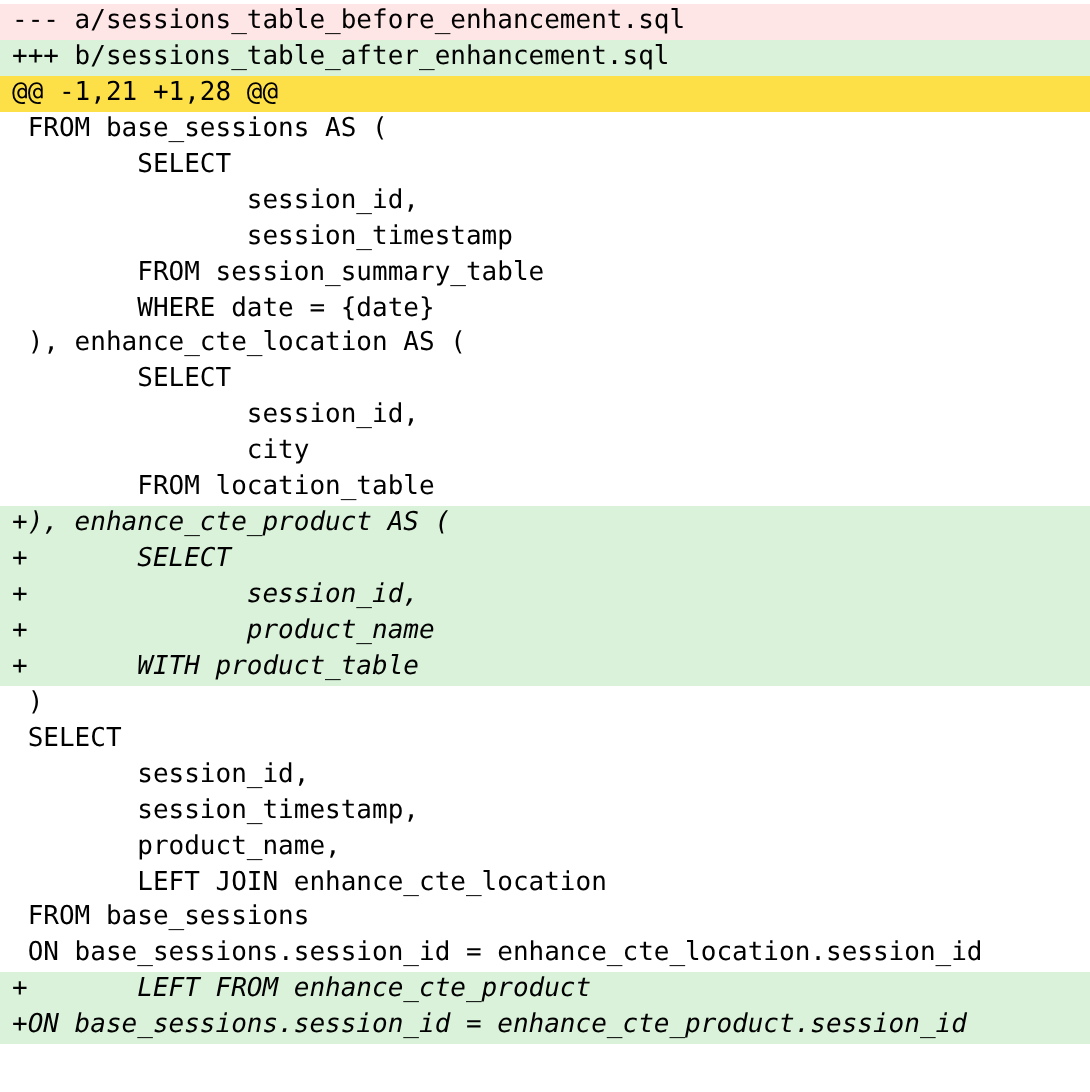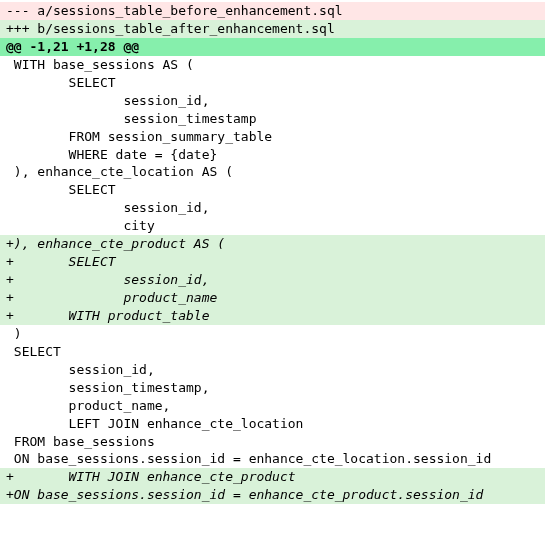--- a/index.html
+++ b/index.html
@@ -13,49 +13,50 @@
     padding: 2px 0;
   }
   .diff-line {
     white-space: pre;
     padding: 0 6px;
   }
   .del-header { background: #ffe6e6; }
   .add-header { background: #d9f2d9; }
   .added { background: #d9f2d9; font-style: italic; }
   .context { background: #ffffff; }
-  .hunk { background: #86efac; font-weight: bold; }
+  .hunk { background: #fde047; }
 </style>
 </head>
 <body>
 
 <div id="diff-container">
   <div class="diff-line del-header">--- a/sessions_table_before_enhancement.sql</div>
   <div class="diff-line add-header">+++ b/sessions_table_after_enhancement.sql</div>
   <div class="diff-line hunk">@@ -1,21 +1,28 @@</div>
   <div id="diff-body">
-      <div class="diff-line context"> WITH base_sessions AS (</div>
+      <div class="diff-line context"> FROM base_sessions AS (</div>
       <div class="diff-line context">        SELECT</div>
       <div class="diff-line context">               session_id,</div>
       <div class="diff-line context">               session_timestamp</div>
       <div class="diff-line context">        FROM session_summary_table</div>
       <div class="diff-line context">        WHERE date = {date}</div>
       <div class="diff-line context"> ), enhance_cte_location AS (</div>
       <div class="diff-line context">        SELECT</div>
       <div class="diff-line context">               session_id,</div>
       <div class="diff-line context">               city</div>
+      <div class="diff-line context">        FROM location_table</div>
       <div class="diff-line added">+), enhance_cte_product AS (</div>
       <div class="diff-line added">+       SELECT</div>
       <div class="diff-line added">+              session_id,</div>
       <div class="diff-line added">+              product_name</div>
       <div class="diff-line added">+       WITH product_table</div>
       <div class="diff-line context"> )</div>
       <div class="diff-line context"> SELECT</div>
       <div class="diff-line context">        session_id,</div>
       <div class="diff-line context">        session_timestamp,</div>
       <div class="diff-line context">        product_name,</div>
       <div class="diff-line context">        LEFT JOIN enhance_cte_location</div>
       <div class="diff-line context"> FROM base_sessions</div>
       <div class="diff-line context"> ON base_sessions.session_id = enhance_cte_location.session_id</div>
-      <div class="diff-line added">+       WITH JOIN enhance_cte_product</div>
+      <div class="diff-line added">+       LEFT FROM enhance_cte_product</div>
       <div class="diff-line added">+ON base_sessions.session_id = enhance_cte_product.session_id</div>
     </div>
 </div>
 
 </body></html>

